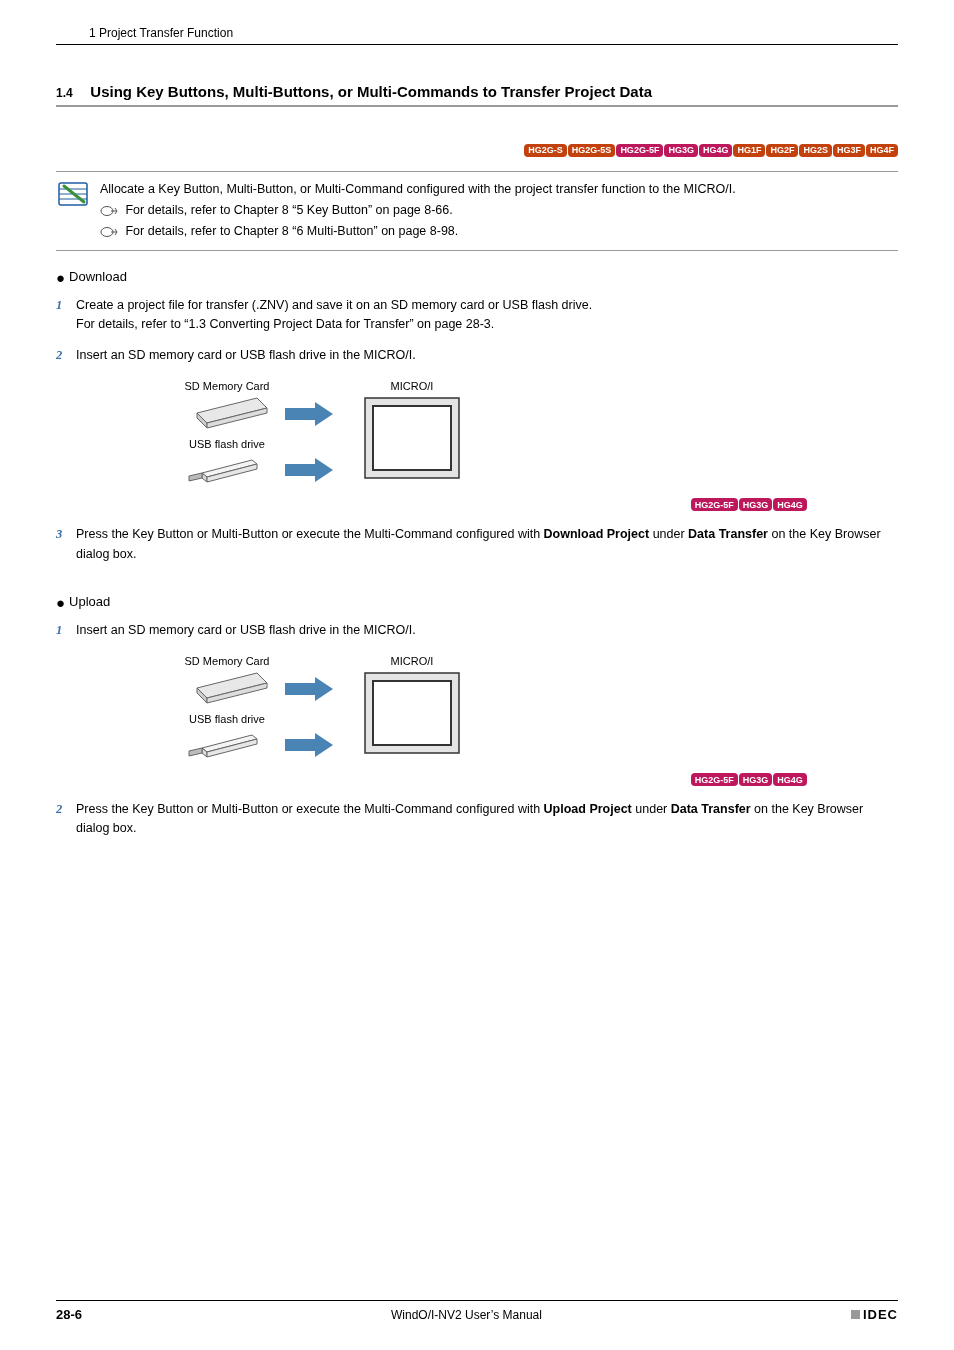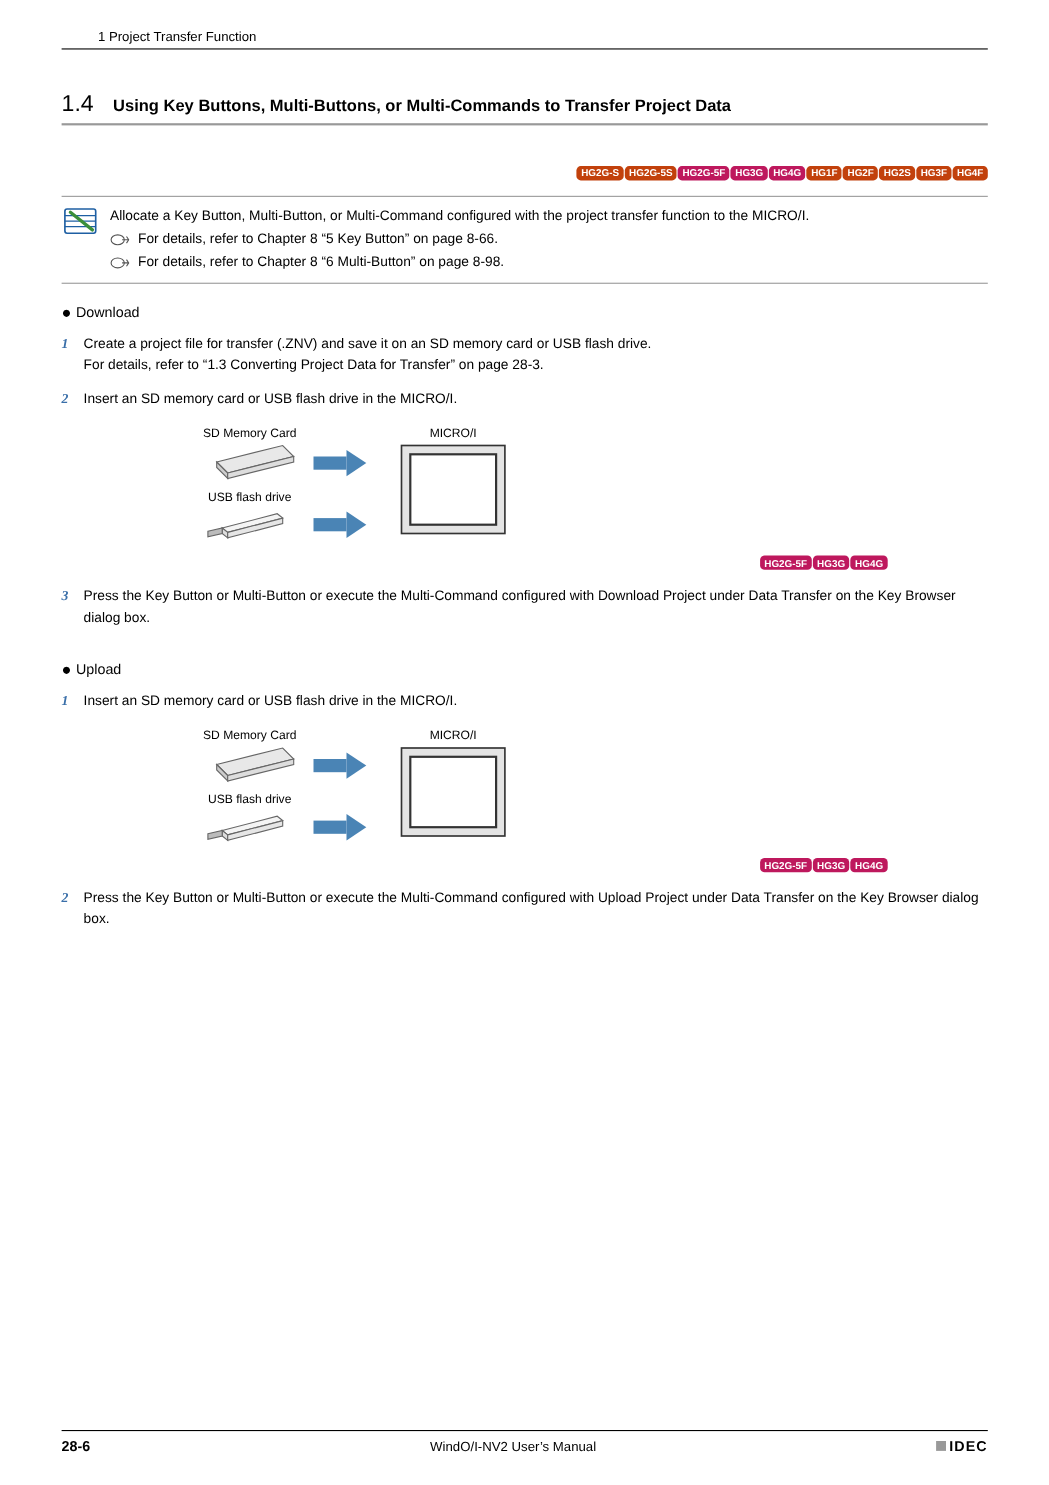--- a/index.html
+++ b/index.html
@@ -18,22 +18,22 @@
     color: #000;
     margin-bottom: 4px;
     margin-left: 33px;
   }
   .hr-top {
     border: none;
     border-top: 1px solid #000;
     margin-bottom: 38px;
   }
   .section-num {
-    font-size: 21px;
-    font-weight: normal;
+    font-size: 12px;
+    font-weight: bold;
     display: inline-block;
   }
   .section-title {
     font-size: 15px;
     font-weight: bold;
     display: inline;
     margin-left: 14px;
   }
   .heading-underline {
     border: none;
@@ -99,21 +99,21 @@
   }
   .step-num {
     color: #3a6fa9;
     font-weight: bold;
     font-style: italic;
     width: 20px;
     flex-shrink: 0;
     font-family: Georgia, 'Times New Roman', serif;
   }
   .step-body { flex: 1; }
-  .bold { font-weight: normal; }
+  .bold { font-weight: bold; }
 
   .diagram {
     text-align: center;
     margin: 4px 0 14px 0;
   }
   .diagram svg { display: inline-block; }
   .diagram-badges { text-align: right; margin-top: -2px; }
   .diagram-badges .badge { font-size: 9px; }
 
   .footer {

